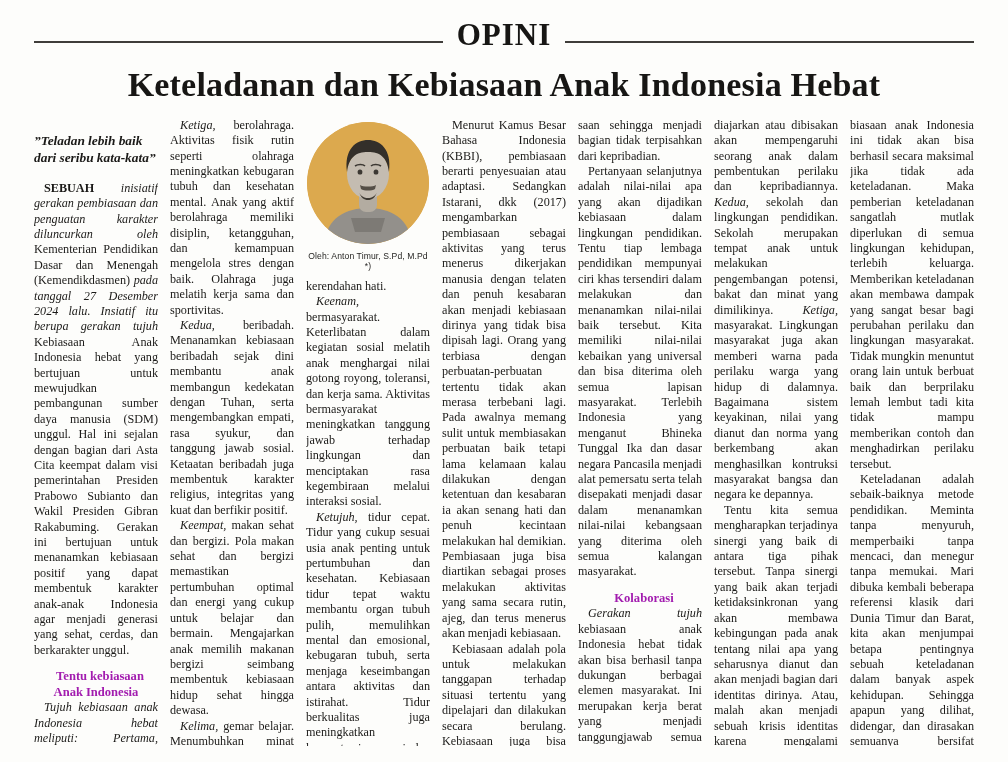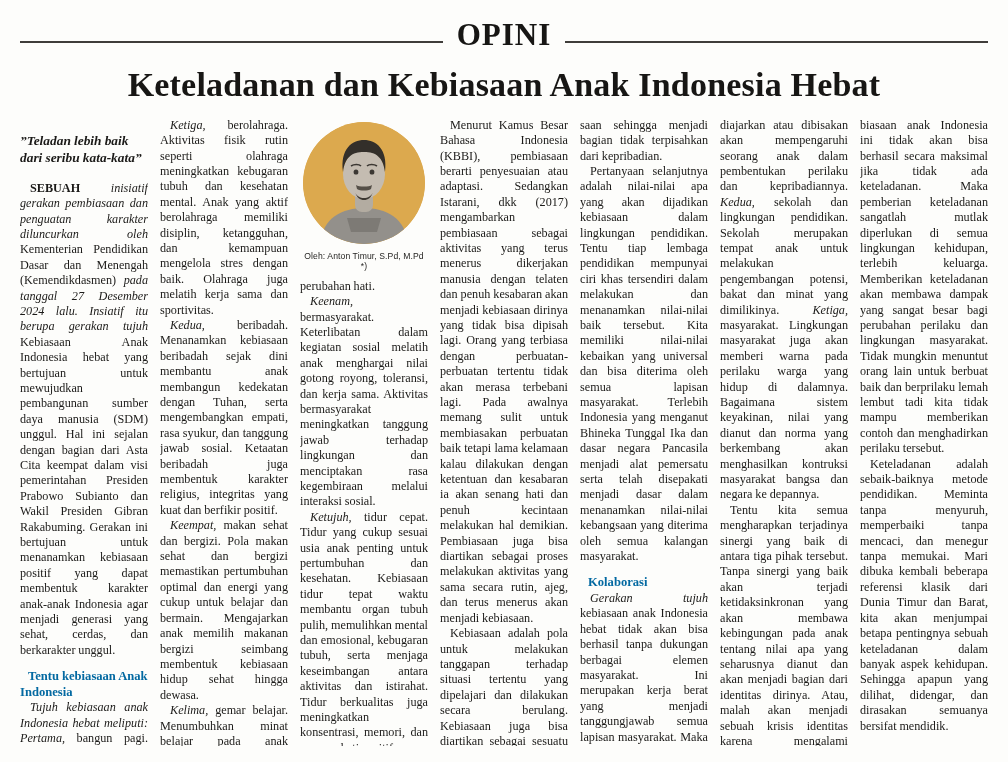--- a/index.html
+++ b/index.html
@@ -1,21 +1,21 @@
 <!DOCTYPE html>
 <html lang="id"><head>
 <meta charset="utf-8">
 <style>
   html,body{margin:0;padding:0;}
   body{
     width:1008px;height:762px;overflow:hidden;
     background:#fdfdfb;color:#1b1a18;
     font-family:"Liberation Serif", serif;
   }
-  .page{box-sizing:border-box;width:1008px;height:762px;padding:6px 20px 10px;}
+  .page{box-sizing:border-box;width:1008px;height:762px;padding:6px 34px 10px;}
   
   .masthead{display:flex;align-items:flex-end;height:44px;}
   .rule{flex:1;border-top:2px solid #3f3d3a;margin-bottom:7px;}
   .rule.left{margin-right:14px;}
   .rule.right{margin-left:14px;}
   .section{
     margin:0;font-size:31px;line-height:1;font-weight:bold;
     letter-spacing:1px;color:#171614;
   }
   
@@ -34,21 +34,21 @@
   }
   .col-text p{margin:0;text-indent:10px;}
   .col-text p.noindent{text-indent:0;}
   .quote{
     font-weight:bold;font-style:italic;
     font-size:13.4px;line-height:17px;
     margin:14px 0 15px;text-indent:0;text-align:left;
   }
   h3.subhead{
     font-size:12.6px;line-height:15.4px;margin:11px 0 0;
-    font-weight:bold;text-align:left;text-indent:8px;color:#0369a1;
+    font-weight:bold;text-align:center;text-indent:8px;color:#a21caf;
   }
   span.b{font-weight:bold;}
   span.i{font-style:italic;}
   span.bi{font-weight:bold;font-style:italic;}
   
   figure.photo{margin:4px 0 8px;text-align:center;}
   .photo-circle{
     width:122px;height:122px;border-radius:50%;
     margin:0 auto;overflow:hidden;background:#dca94e;
   }
@@ -103,21 +103,21 @@
             <ellipse cx="69" cy="50" rx="2.4" ry="2.6" fill="#3c3833"></ellipse>
             <path d="M48 44 C51 42 56 42 58 44" stroke="#3c3833" stroke-width="1.6" fill="none"></path>
             <path d="M64 44 C66 42 71 42 74 44" stroke="#3c3833" stroke-width="1.6" fill="none"></path>
             <path d="M53 63 C56 65 66 65 69 63 L68 67 C65 69 57 69 54 67 Z" fill="#554f47"></path>
             <path d="M52 70 C55 78 67 78 70 70 C68 76 65 78 61 78 C57 78 54 76 52 70 Z" fill="#3d3831"></path>
           </svg>
         </div>
         <figcaption>Oleh: Anton Timur, S.Pd, M.Pd *)</figcaption>
       </figure>
       <div class="col-text">
-          <p class="para noindent"><span>perubahan hati.</span></p>
+          <p class="para noindent"><span>kerendahan hati.</span></p>
           <p class="para"><span class="i">Keenam, </span><span>bermasyarakat. Keterlibatan dalam kegiatan sosial melatih anak menghargai nilai gotong royong, toleransi, dan kerja sama. Aktivitas bermasyarakat meningkatkan tanggung jawab terhadap lingkungan dan menciptakan rasa kegembiraan melalui interaksi sosial.</span></p>
           <p class="para"><span class="i">Ketujuh, </span><span>tidur cepat. Tidur yang cukup sesuai usia anak penting untuk pertumbuhan dan kesehatan. Kebiasaan tidur tepat waktu membantu organ tubuh pulih, memulihkan mental dan emosional, kebugaran tubuh, serta menjaga keseimbangan antara aktivitas dan istirahat. Tidur berkualitas juga meningkatkan konsentrasi, memori, dan suasana hati positif.</span></p>
         </div>
     </div>
     <div class="col">
       <div class="col-text">
           <p class="para"><span>Menurut Kamus Besar Bahasa Indonesia (KBBI), pembiasaan berarti penyesuaian atau adaptasi. Sedangkan Istarani, dkk (2017) mengambarkan pembiasaan sebagai aktivitas yang terus menerus dikerjakan manusia dengan telaten dan penuh kesabaran akan menjadi kebiasaan dirinya yang tidak bisa dipisah lagi. Orang yang terbiasa dengan perbuatan-perbuatan tertentu tidak akan merasa terbebani lagi. Pada awalnya memang sulit untuk membiasakan perbuatan baik tetapi lama kelamaan kalau dilakukan dengan ketentuan dan kesabaran ia akan senang hati dan penuh kecintaan melakukan hal demikian. Pembiasaan juga bisa diartikan sebagai proses melakukan aktivitas yang sama secara rutin, ajeg, dan terus menerus akan menjadi kebiasaan.</span></p>
           <p class="para"><span>Kebiasaan adalah pola untuk melakukan tanggapan terhadap situasi tertentu yang dipelajari dan dilakukan secara berulang. Kebiasaan juga bisa diartikan sebagai sesuatu yang biasa dikerjakan. Menurut Ihsani (2018) pembiasaan yang dilakukan sejak dini akan membawa kegemaran dan kebiasaan tersebut menjadi semacam adat kebia-</span></p>
         </div>
     </div>

